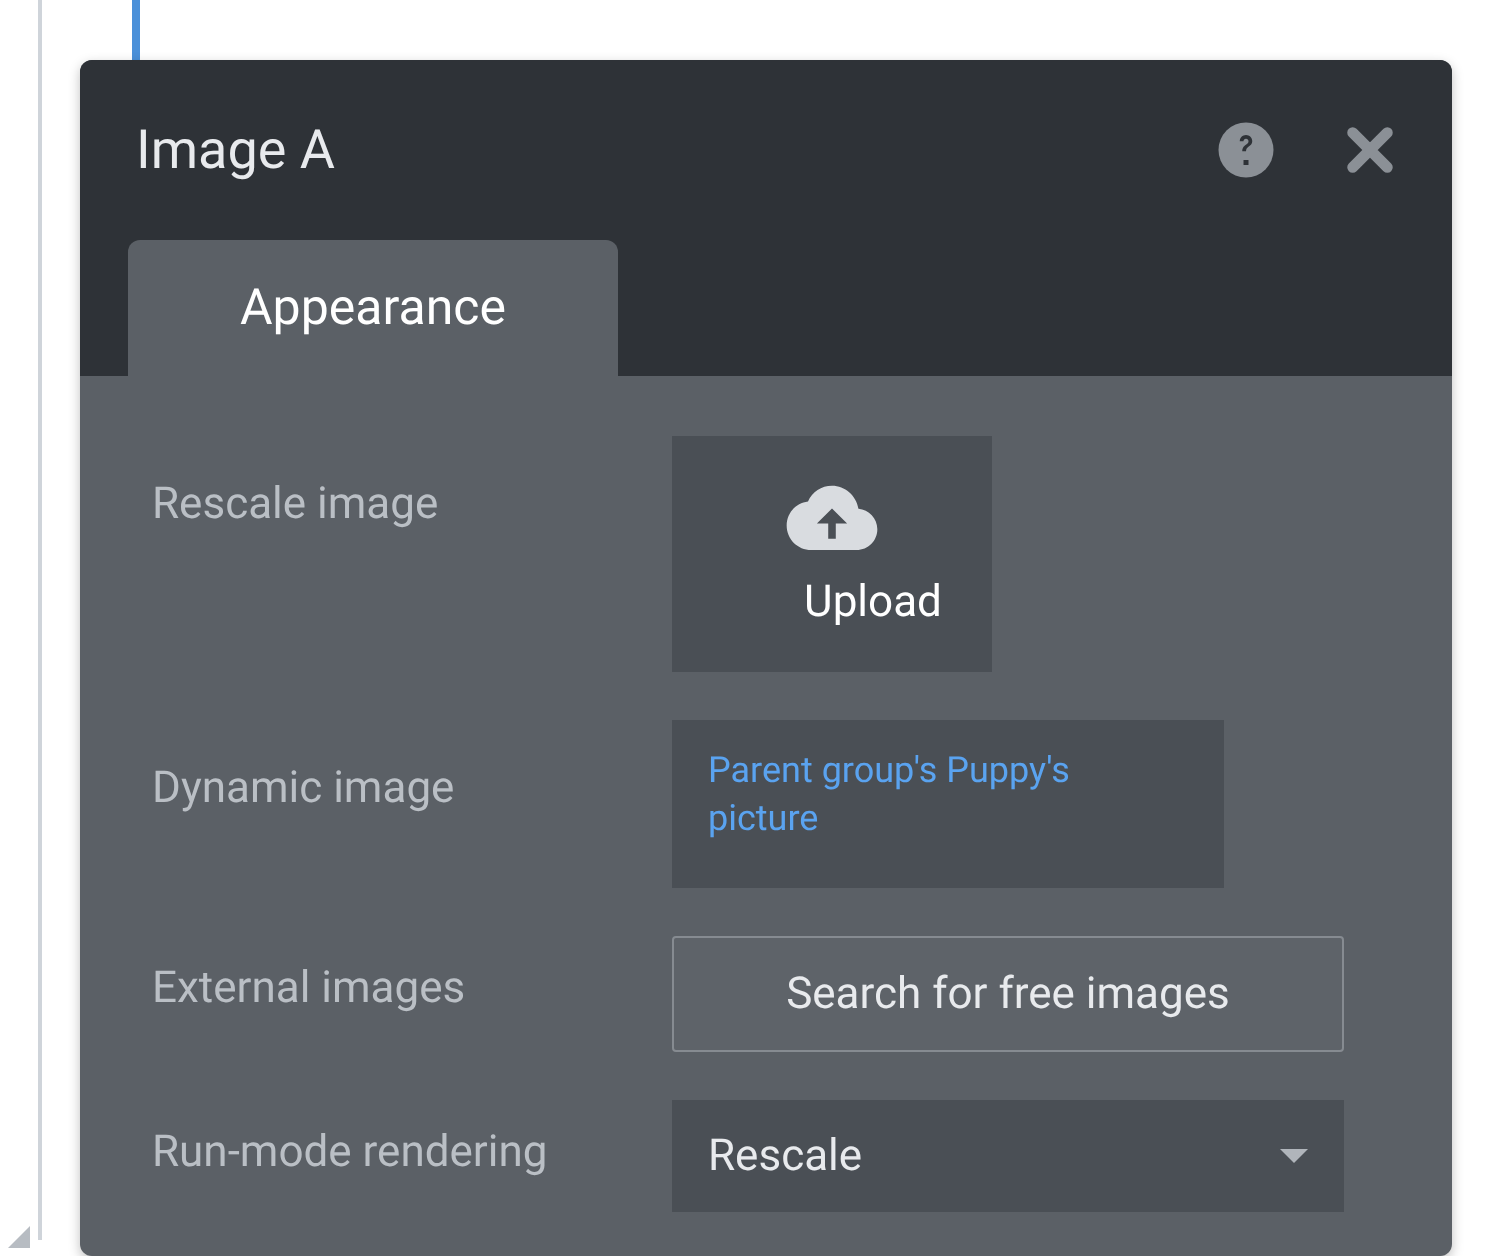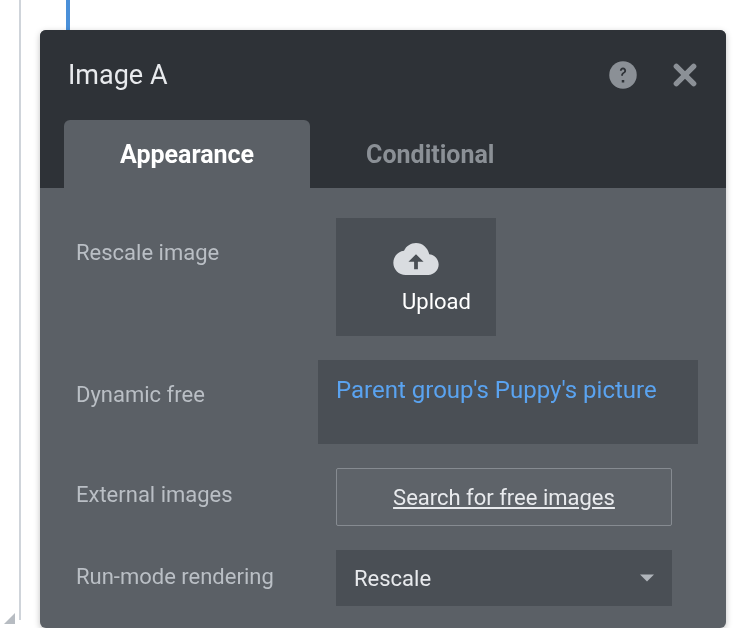--- a/index.html
+++ b/index.html
@@ -90,21 +90,21 @@
     height: 100%;
     background: #2e3237;
   }
   .tab {
     flex: 0 0 auto;
     height: 100%;
     display: flex;
     align-items: center;
     justify-content: flex-start;
     font-size: 25px;
-    font-weight: 700;
+    font-weight: 400;
     padding: 0 56px;
     cursor: pointer;
     color: #8b9096;
     border-top-left-radius: 6px;
     border-top-right-radius: 6px;
   }
   .tab.active {
     background: #5b6066;
     color: #ffffff;
   }
@@ -139,44 +139,43 @@
     cursor: pointer;
   }
   .upload-btn span.upload-label {
     color: #ffffff;
     font-size: 22px;
     margin-left: 41px;
   }
   .cloud-icon { color: #d9dce0; }
   
   .dyn-box {
-    width: 380px;
+    width: 276px;
     min-height: 84px;
     background: #4a4f55;
     padding: 14px 18px;
     color: #4a90d9;
-    font-size: 24px;
+    font-size: 18px;
     line-height: 1.35;
     cursor: pointer;
   }
   .dyn-box span { color: #5aa3f0; }
   
   .search-btn {
     width: 336px;
     height: 58px;
     background: #5e6369;
     border: 1px solid #868b91;
     display: flex;
     align-items: center;
     justify-content: center;
     color: #e8eaed;
     font-size: 22px;
     cursor: pointer;
     border-radius: 2px;
-    text-decoration: underline;
   }
   
   .select {
     width: 336px;
     height: 56px;
     background: #4a4f55;
     display: flex;
     align-items: center;
     padding: 0 18px;
     color: #e8eaed;
@@ -220,44 +219,41 @@
           <path d="M4 4 L20 20 M20 4 L4 20" stroke="currentColor" stroke-width="5" stroke-linecap="round"></path>
         </svg>
       </div>
     </div>
   </div>
 
   <div class="tabs">
     <div class="tab active">
       <span>Appearance</span>
     </div>
-    <div class="tab">
-      <span>Conditional</span>
-    </div>
     <div class="tab-spacer"></div>
   </div>
 
   <div class="panel-body">
 
     <div class="row">
       <div class="row-label">Rescale image</div>
       <div class="row-control">
         <div class="upload-btn">
           <span class="cloud-icon">
             <svg width="46" height="34" viewBox="0 0 48 36" fill="currentColor">
               <path d="M38 14.1C36.7 7.1 30.9 2 24 2 18.4 2 13.5 5.3 11.3 10.3 5 11 0 16.4 0 23c0 7.2 5.8 13 13 13h24c6.1 0 11-4.9 11-11 0-5.8-4.5-10.5-10-10.9zM26 22v8h-4v-8h-6l8-8 8 8h-6z"></path>
             </svg>
           </span>
           <span class="upload-label">Upload</span>
         </div>
       </div>
     </div>
 
     <div class="row">
-      <div class="row-label">Dynamic free</div>
+      <div class="row-label">Dynamic image</div>
       <div class="row-control">
         <div class="dyn-box">
           <span>Parent group's Puppy's picture</span>
         </div>
       </div>
     </div>
 
     <div class="row align-center">
       <div class="row-label">External images</div>
       <div class="row-control">

